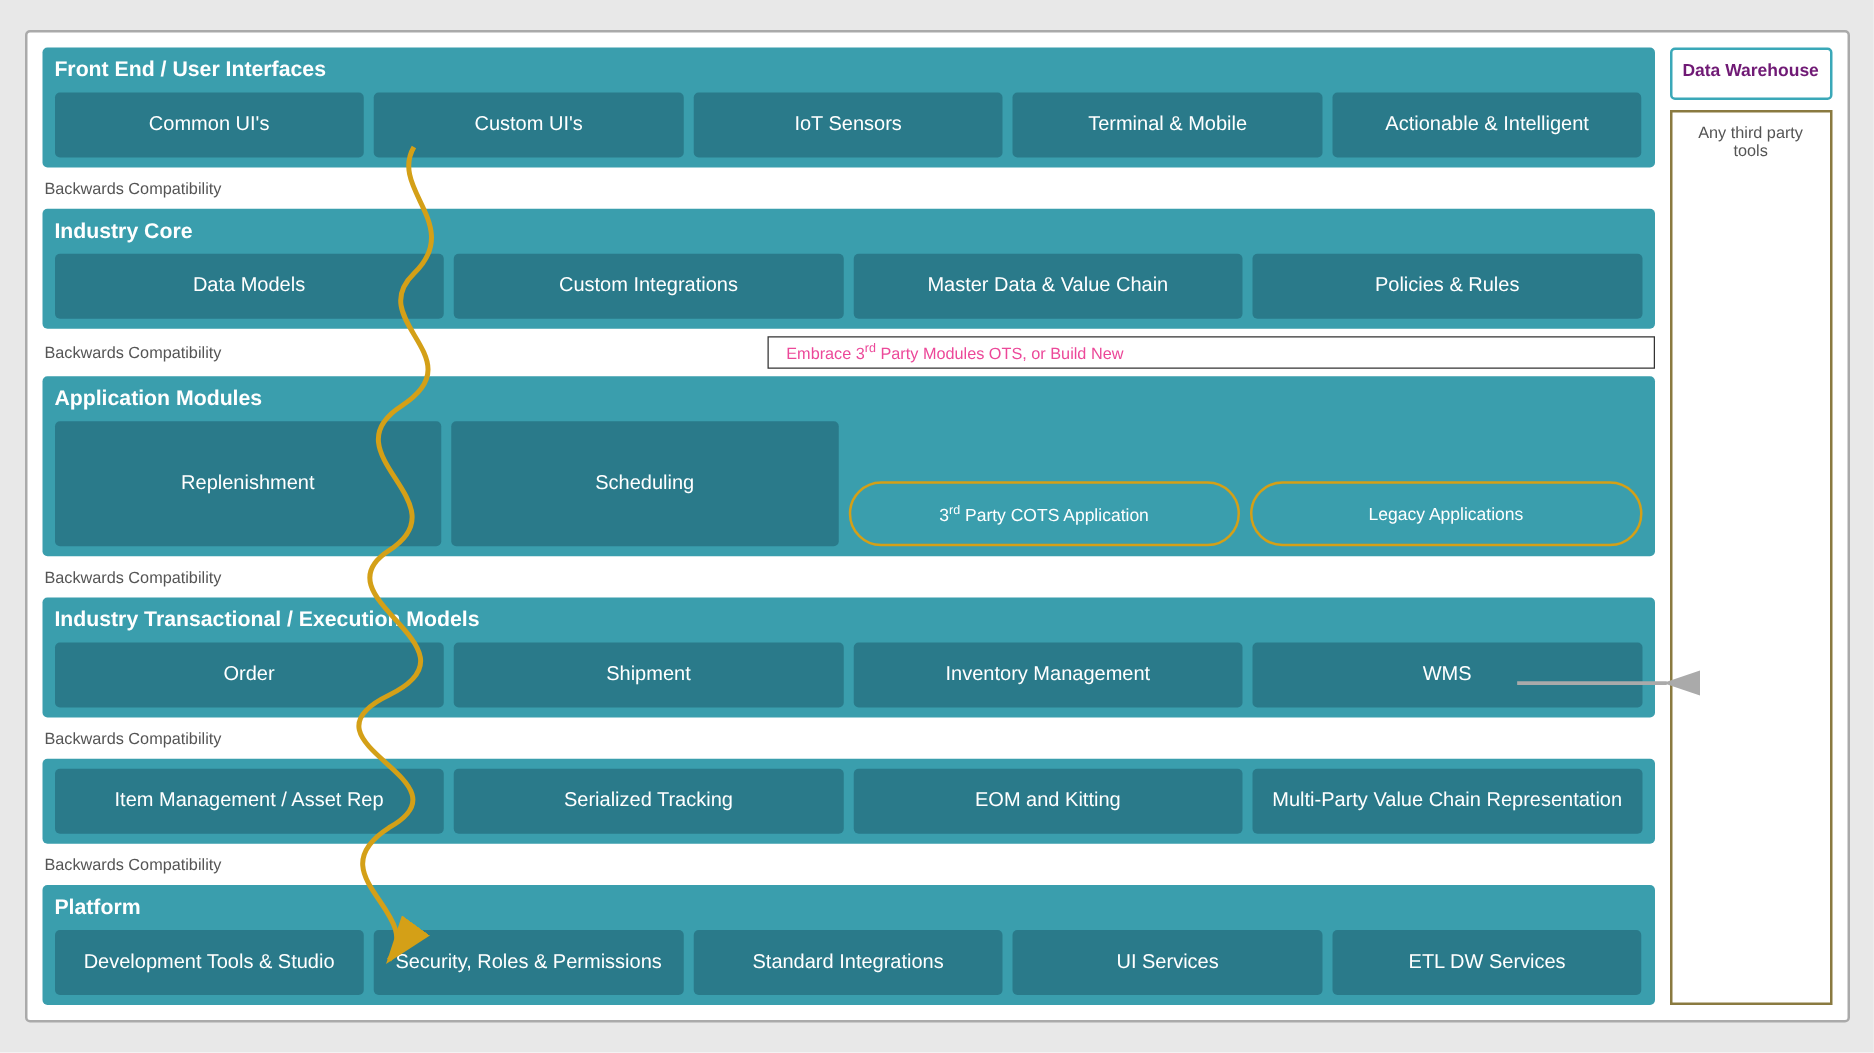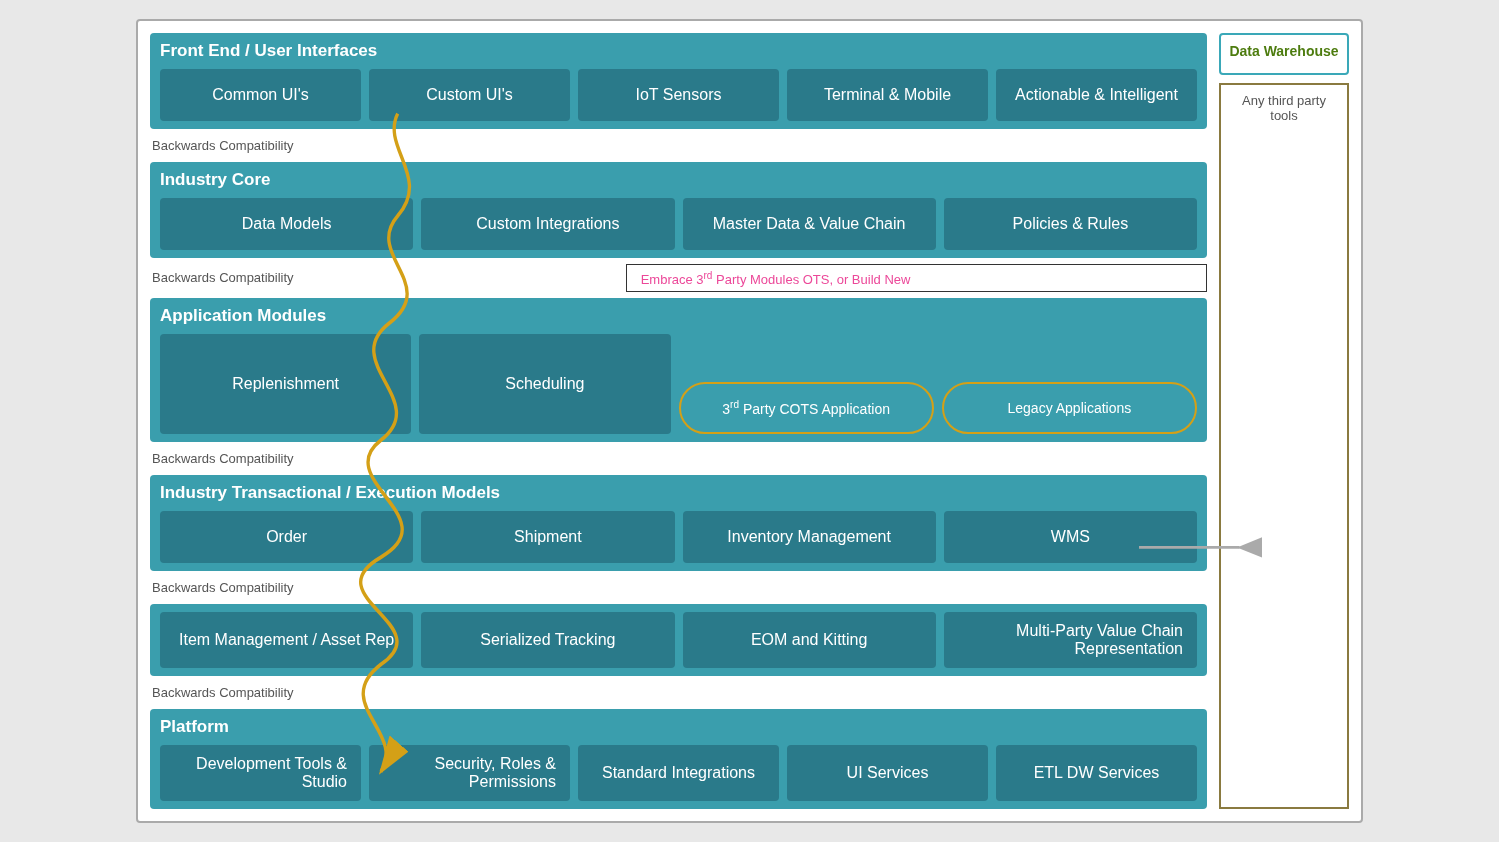--- a/index.html
+++ b/index.html
@@ -6,21 +6,21 @@
     body {
       background: #e8e8e8;
       font-family: 'Segoe UI', Arial, sans-serif;
       display: flex;
       align-items: center;
       justify-content: center;
       min-height: 100vh;
       padding: 10px;
     }
     .main-container {
-      width: 1227px;
+      width: 1460px;
       background: white;
       border: 2px solid #aaa;
       border-radius: 4px;
       padding: 12px;
       display: flex;
       gap: 12px;
       position: relative;
     }
     .left-content {
       flex: 1;
@@ -106,21 +106,21 @@
       pointer-events: none;
     }
     
     .dw-box {
       border: 2px solid #3aa8b8;
       border-radius: 4px;
       padding: 8px;
       text-align: center;
     }
     .dw-title {
-      color: #4d7c0f;
+      color: #701a75;
       font-weight: bold;
       font-size: 14px;
       margin-bottom: 6px;
     }
     .third-party-box {
       border: 2px solid #8a7a40;
       padding: 8px;
       text-align: center;
       font-size: 13px;
       color: #555;

